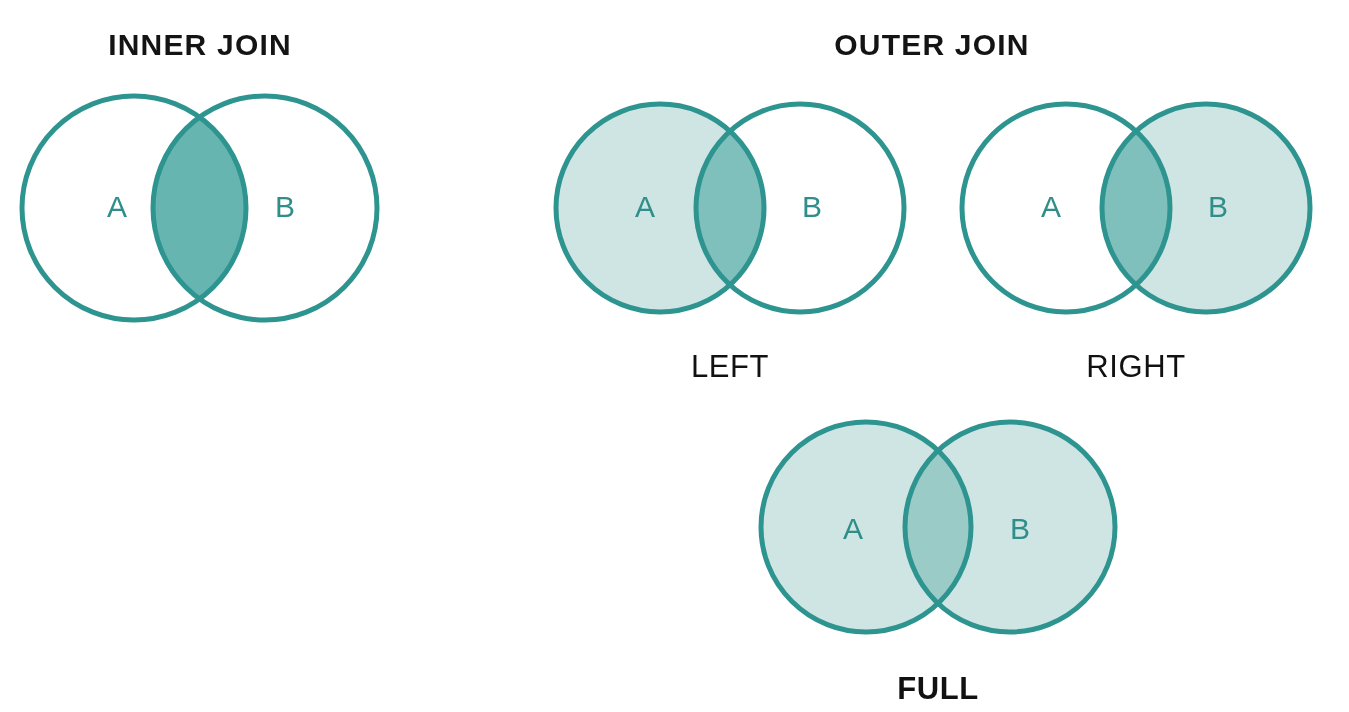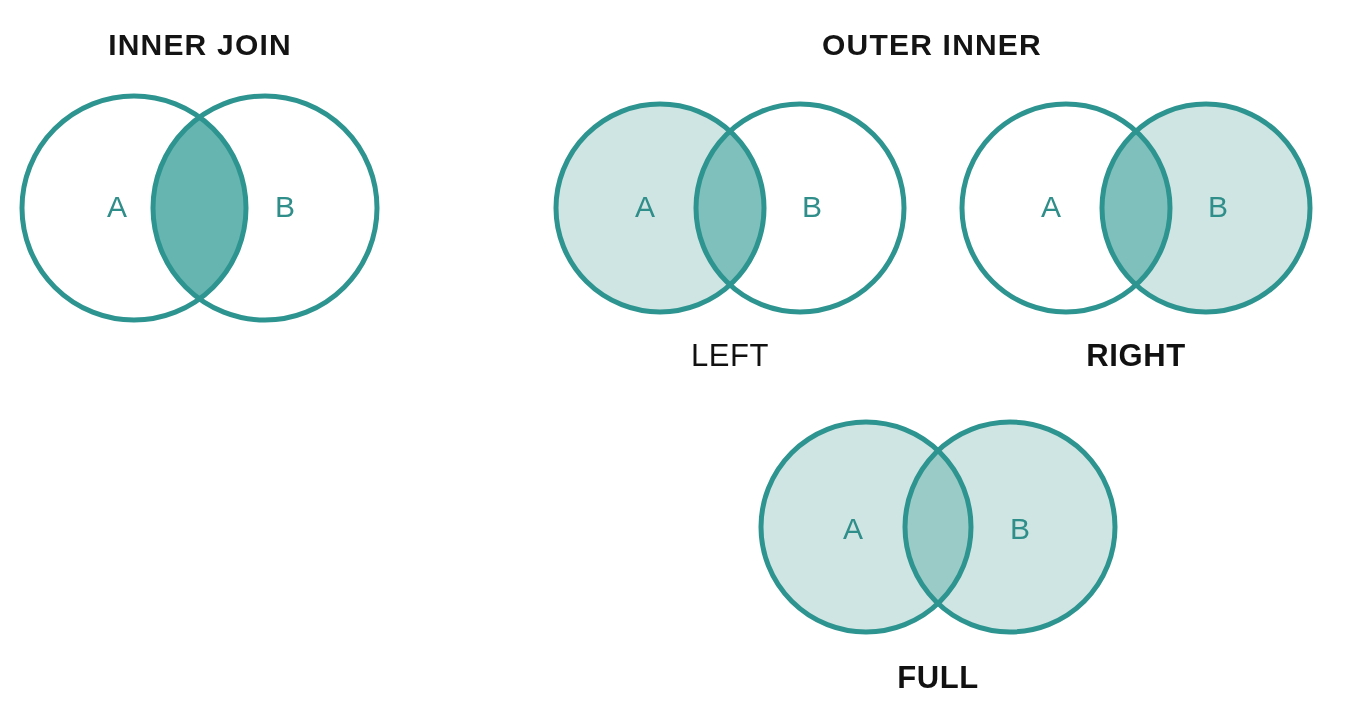--- a/index.html
+++ b/index.html
@@ -42,23 +42,24 @@
   .venn-caption {
     position: absolute;
     font-family: "Liberation Sans", sans-serif;
     font-size: 31px;
     font-weight: 400;
     letter-spacing: 0.6px;
     color: #111111;
     white-space: nowrap;
     text-align: center;
     transform: translateX(-50%);
+    margin-top: 11px;
   }
   #caption-left  { left: 730px; top: 338px; }
-  #caption-right { left: 1136px; top: 338px; font-weight: bold; }
+  #caption-right { left: 1136px; top: 338px; }
   #caption-full  { left: 938px; top: 660px; font-weight: bold; }
 
   
   .venn {
     position: absolute;
   }
   .venn svg {
     display: block;
     overflow: visible;
   }
@@ -71,21 +72,21 @@
     text-anchor: middle;
   }
 </style>
 </head>
 <body>
 
 <div class="stage">
 
   <div id="title-inner" class="section-title">INNER JOIN</div>
 
-  <div id="title-outer" class="section-title">OUTER INNER</div>
+  <div id="title-outer" class="section-title">OUTER JOIN</div>
 
   <div class="venn" id="venn-inner" style="left:0px; top:80px; width:400px; height:260px;">
     <svg width="400" height="260" viewBox="0 0 400 260">
       <defs>
         <clipPath id="clip-inner-a">
             <circle cx="134" cy="128" r="112"></circle>
           </clipPath>
         <clipPath id="clip-inner-b">
             <circle cx="265" cy="128" r="112"></circle>
           </clipPath>

